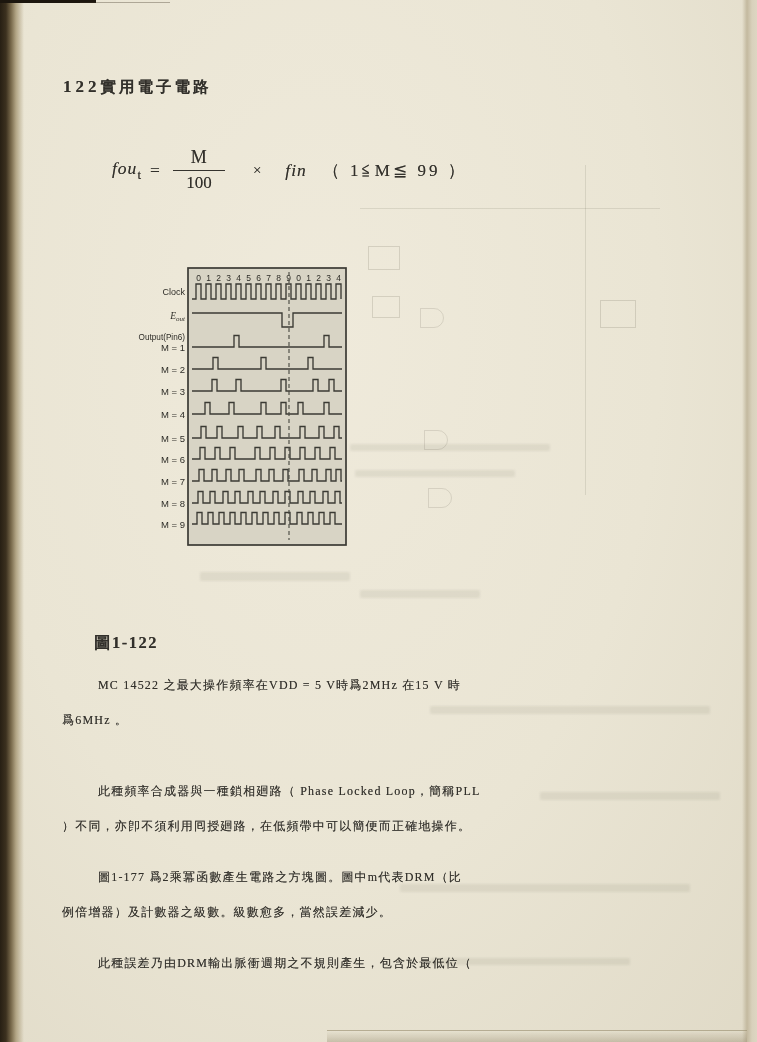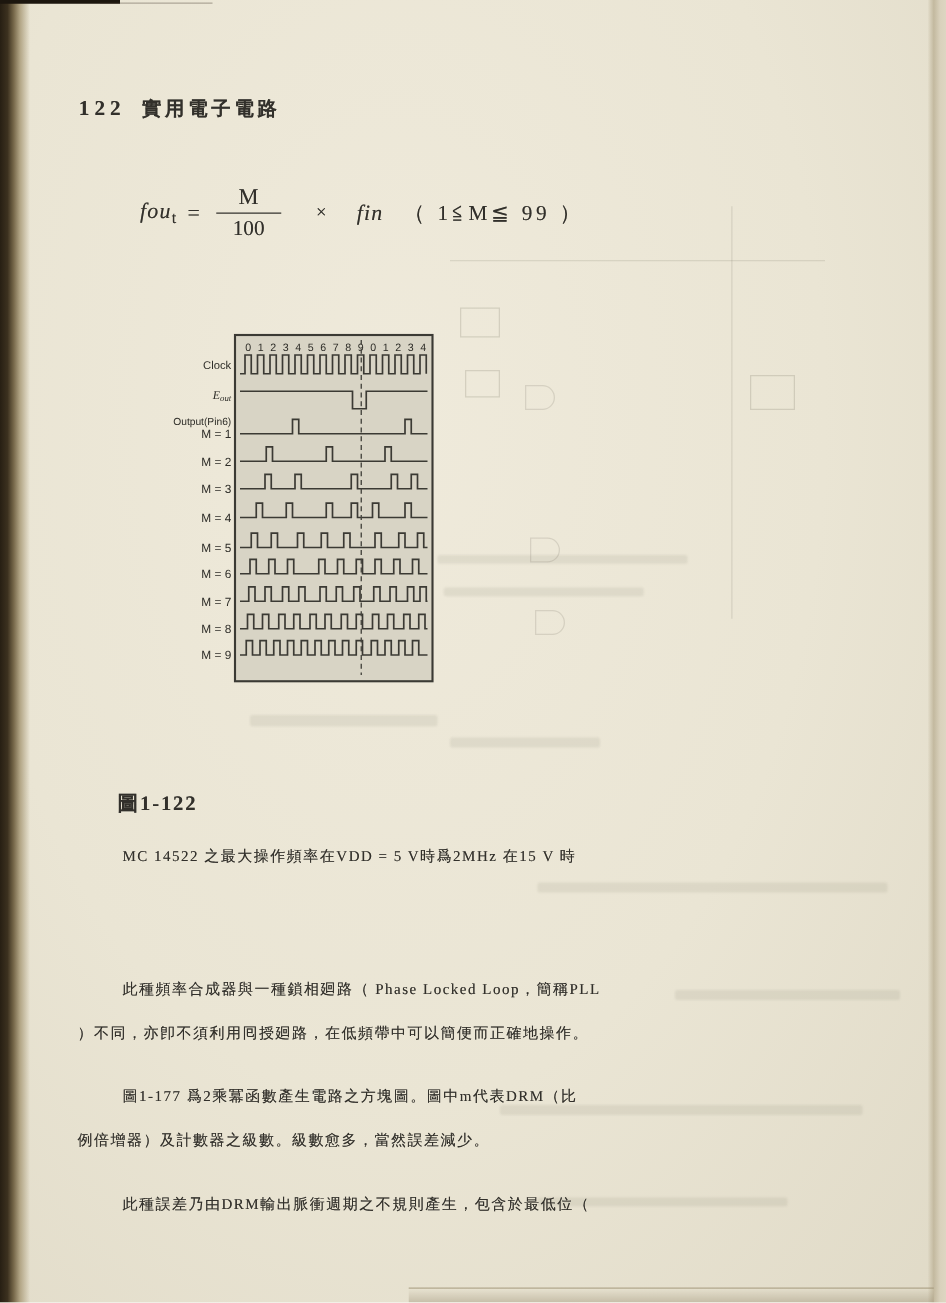--- a/index.html
+++ b/index.html
@@ -16,21 +16,21 @@
   .top-line{position:absolute;left:0;top:0;width:96px;height:3px;background:#1c160e;}
   .top-line2{position:absolute;left:80px;top:2px;width:90px;height:1px;background:rgba(60,50,35,.35);}
   .right-edge{position:absolute;right:0;top:0;bottom:0;width:15px;
     background:linear-gradient(90deg,rgba(0,0,0,0) 0,#c3b99f 5px,#d9d1bc 10px,#ded6c2 15px);}
   .bottom-edge{position:absolute;right:10px;bottom:0;width:420px;height:11px;
     background:linear-gradient(0deg,rgba(148,136,108,.38),rgba(148,136,108,0));
     border-top:1px solid rgba(160,148,118,.45);}
   
   .header{position:absolute;left:63px;top:77px;white-space:nowrap;}
   .pagenum{font-weight:bold;font-size:17px;letter-spacing:4px;}
-  .booktitle{font-size:15.5px;letter-spacing:3px;margin-left:13px;font-weight:600;}
+  .booktitle{font-size:15.5px;letter-spacing:3px;font-weight:600;}
   
   .formula{position:absolute;left:112px;top:147px;display:flex;align-items:center;
     font-size:17.5px;white-space:nowrap;}
   .formula .it{font-style:italic;letter-spacing:1px;}
   .formula sub{font-size:13px;}
   .eq{margin:0 9px;}
   .frac{display:inline-flex;flex-direction:column;align-items:center;margin:0 4px;}
   .frac .num{padding:0 2px 2px 2px;font-size:18px;}
   .frac .bar{width:52px;border-top:1.6px solid #35332e;}
   .frac .den{padding-top:2px;font-size:17px;}
@@ -136,20 +136,21 @@
         <path d="M 64 239 L 70 239 L 70 227.5 L 75 227.5 L 75 239 L 82 239 L 82 227.5 L 87 227.5 L 87 239 L 95 239 L 95 227.5 L 100 227.5 L 100 239 L 107 239 L 107 227.5 L 112 227.5 L 112 239 L 120 239 L 120 227.5 L 125 227.5 L 125 239 L 132 239 L 132 227.5 L 137 227.5 L 137 239 L 145 239 L 145 227.5 L 150 227.5 L 150 239 L 157 239 L 157 227.5 L 162 227.5 L 162 239 L 170 239 L 170 227.5 L 175 227.5 L 175 239 L 182 239 L 182 227.5 L 187 227.5 L 187 239 L 195 239 L 195 227.5 L 200 227.5 L 200 239 L 207 239 L 207 227.5 L 212 227.5 L 212 239 L 214 239" fill="none" stroke="#3b3a34" stroke-width="1.35"></path>
         <text x="57" y="242.5" text-anchor="end" font-size="9.5" font-family="&quot;Liberation Sans&quot;,sans-serif" fill="#2e2d28">M = 8</text>
         <path d="M 64 260 L 69 260 L 69 248.5 L 74 248.5 L 74 260 L 80 260 L 80 248.5 L 85 248.5 L 85 260 L 91 260 L 91 248.5 L 96 248.5 L 96 260 L 102 260 L 102 248.5 L 107 248.5 L 107 260 L 113 260 L 113 248.5 L 118 248.5 L 118 260 L 124 260 L 124 248.5 L 129 248.5 L 129 260 L 135 260 L 135 248.5 L 140 248.5 L 140 260 L 146 260 L 146 248.5 L 151 248.5 L 151 260 L 157 260 L 157 248.5 L 162 248.5 L 162 260 L 169 260 L 169 248.5 L 174 248.5 L 174 260 L 180 260 L 180 248.5 L 185 248.5 L 185 260 L 191 260 L 191 248.5 L 196 248.5 L 196 260 L 202 260 L 202 248.5 L 207 248.5 L 207 260 L 214 260" fill="none" stroke="#3b3a34" stroke-width="1.35"></path>
         <text x="57" y="263.5" text-anchor="end" font-size="9.5" font-family="&quot;Liberation Sans&quot;,sans-serif" fill="#2e2d28">M = 9</text>
         <path d="M 161 8 L 161 276" fill="none" stroke="#46453e" stroke-width="1.1" stroke-dasharray="4 3"></path>
       </svg></div>
   <div class="caption ink">圖1-122</div>
 
   <div class="para p1 ink">
       <div class="line">MC 14522 之最大操作頻率在VDD = 5 V時爲2MHz 在15 V 時</div>
+      <div class="line">爲6MHz 。</div>
     </div>
   <div class="para p2 ink">
       <div class="line">此種頻率合成器與一種鎖相廻路（ Phase Locked Loop，簡稱PLL</div>
       <div class="line">）不同，亦卽不須利用囘授廻路，在低頻帶中可以簡便而正確地操作。</div>
     </div>
   <div class="para p3 ink">
       <div class="line">圖1-177 爲2乘冪函數產生電路之方塊圖。圖中m代表DRM（比</div>
       <div class="line">例倍增器）及計數器之級數。級數愈多，當然誤差減少。</div>
     </div>
   <div class="para p4 ink">

